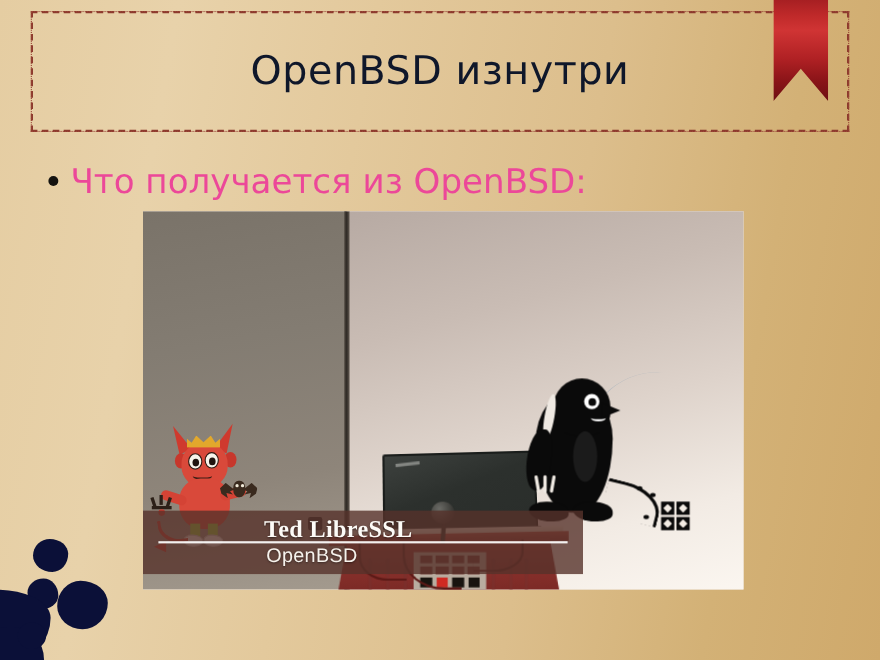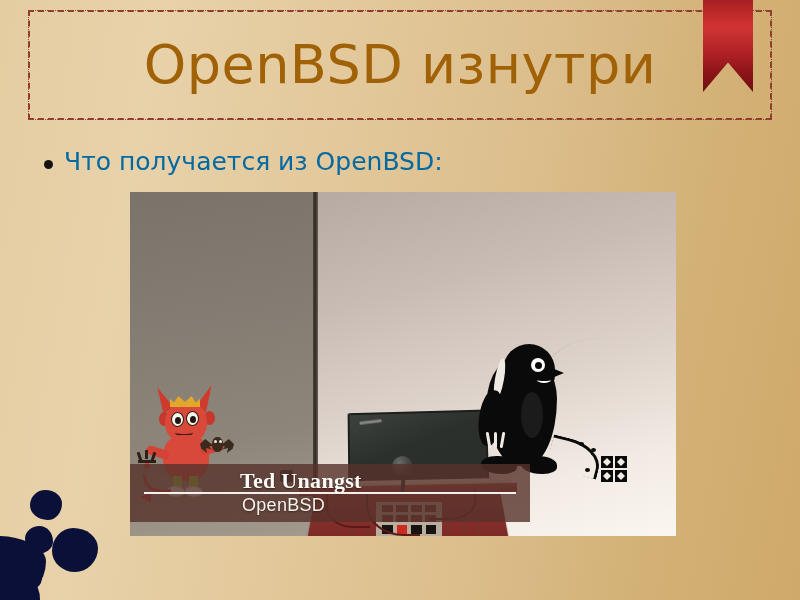--- a/index.html
+++ b/index.html
@@ -29,23 +29,23 @@
     background:transparent;
   }
   
   #title-box::after{
     content:"";
     position:absolute; left:-2px; top:-2px; right:-2px; bottom:-2px;
     border:1px dotted #9a4436;
     pointer-events:none;
   }
   #title-text {
-    font-size:54px;
+    font-size:36px;
     font-weight:400;
-    color:#a16207;
+    color:#0f172a;
     letter-spacing:0.5px;
     white-space:nowrap;
     line-height:1;
     font-family:"DejaVu Sans", sans-serif;
   }
 
   
   #ribbon {
     position:absolute;
     left:703px; top:0; width:50px; height:92px;
@@ -59,21 +59,21 @@
   #bullet-row {
     position:absolute;
     left:44px; top:147px;
     display:flex; align-items:flex-start; gap:11px;
   }
   #bullet-dot {
     width:9px; height:9px; border-radius:50%;
     background:#141310; margin-top:13px; flex:none;
   }
   #bullet-text {
-    font-size:25px; color:#0369a1; line-height:1.2;
+    font-size:31px; color:#ec4899; line-height:1.2;
     white-space:nowrap;
   }
 
   
   #photo {
     position:absolute;
     left:130px; top:192px; width:546px; height:344px;
     overflow:hidden;
     background:#efe7de;
   }
@@ -405,21 +405,21 @@
     <span class="p-drop" style="left:110px; top:124px;"></span>
     <span id="win-logo">
         <i></i>
         <i></i>
         <i></i>
         <i></i>
       </span>
   </div>
 
   <div id="lower-third"></div>
-  <div id="lt-name">Ted Unangst</div>
+  <div id="lt-name">Ted LibreSSL</div>
   <div id="lt-rule"></div>
   <div id="lt-sub">OpenBSD</div>
 </div>
 
 <div id="blots">
   <b class="blot1"></b>
   <b class="blot2"></b>
   <b class="blot3"></b>
   <b class="blot4"></b>
   <b class="blot5"></b>

